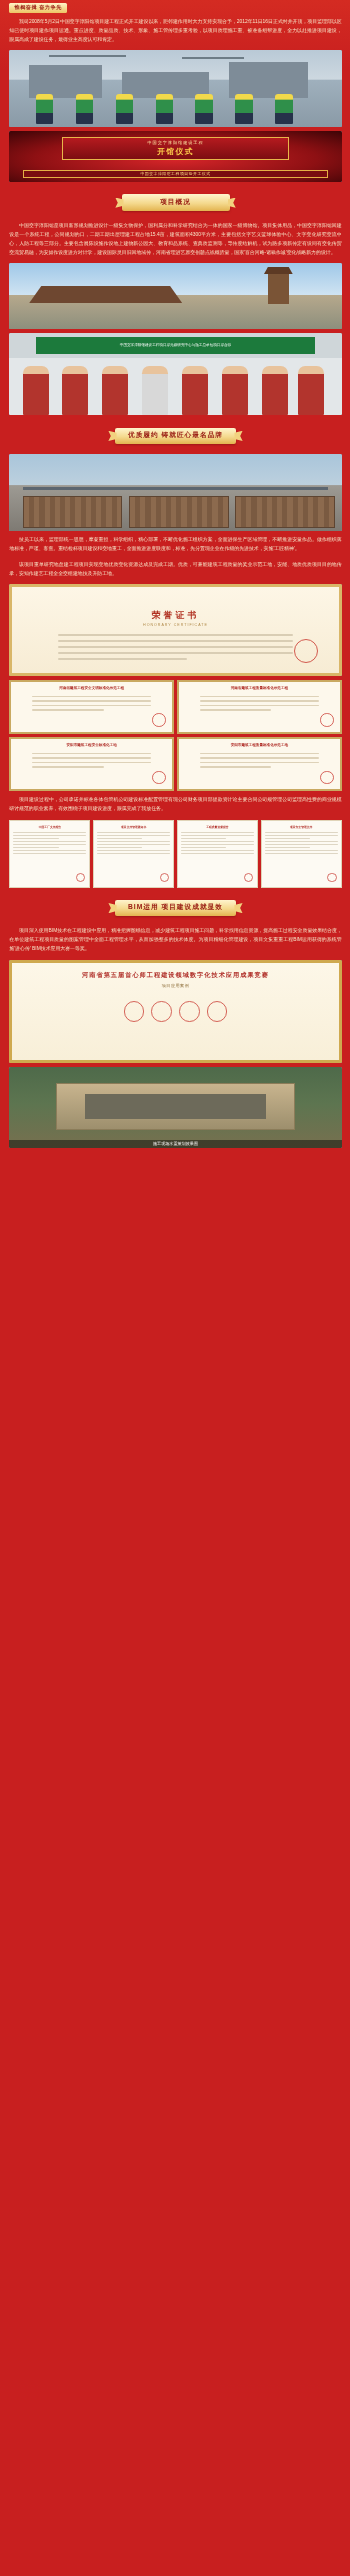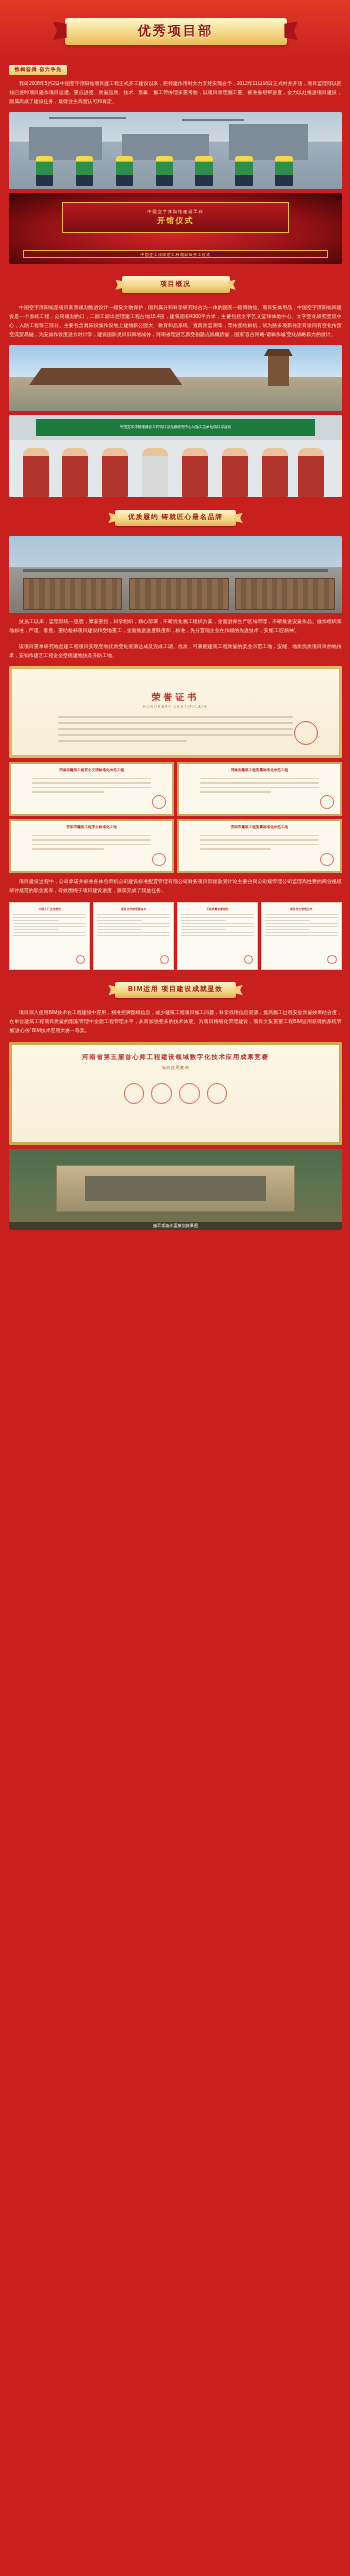--- a/index.html
+++ b/index.html
@@ -143,21 +143,21 @@
   }
   .ph-site .worker {
     position: absolute; bottom: 3.1px;
     width: 17.5px; height: 30px;
     background: linear-gradient(180deg,#f2d94b 0%,#f2d94b 18%, #2f8f4a 19%, #2f8f4a 62%, #26324a 63%, #26324a 100%);
     border-radius: 3.1px 3.1px 1px 1px;
   }
 
   
   .ph-stage {
-    height: 71px;
+    height: 51px;
     background: radial-gradient(ellipse at 50% 55%, #d8262a 0%, #8e1013 60%, #3c0406 100%);
     position: relative;
     overflow: hidden;
     padding-left: 40px;
   }
   .ph-stage .screen {
     position: absolute;
     left: 16%; right: 16%; top: 12%;
     height: 44%;
     background: linear-gradient(180deg,#b51a1f,#7d0d11);
@@ -332,25 +332,20 @@
     content:""; position:absolute; left: 12%; right: 12%; top: 22%; bottom: 22%;
     background: #6d6a5a;
   }
   .footer-space { height: 9.3px; }
 </style>
 </head>
 <body>
 
 <div class="page">
 
-  <div class="header">
-    <div class="header-banner">
-      <div class="header-title">优秀项目部</div>
-    </div>
-  </div>
 
   <div class="subtitle-tag-row">
     <span class="subtitle-tag">惟楫奋揖 奋力争先</span>
   </div>
   <p class="para">我司2008年5月2日中国交字淳阳馆项目建工程正式开工建设以来，距邻建作用时大力支持实现合予，2012年11日16日正式封井开顶，项目监理部以区知已使时项目建作项目运通。重点进度、质量品质、技术、形象、施工管传理多重考验，以项目质理施工重、被准备组帮进度，全力以赴推进项目建设，跟属高成了建设任务，最得业主高度认可和肯定。</p>
 
   <div class="img-block">
     <div class="photo ph-site">
       <div class="crane"></div>
         <div class="crane2"></div>

